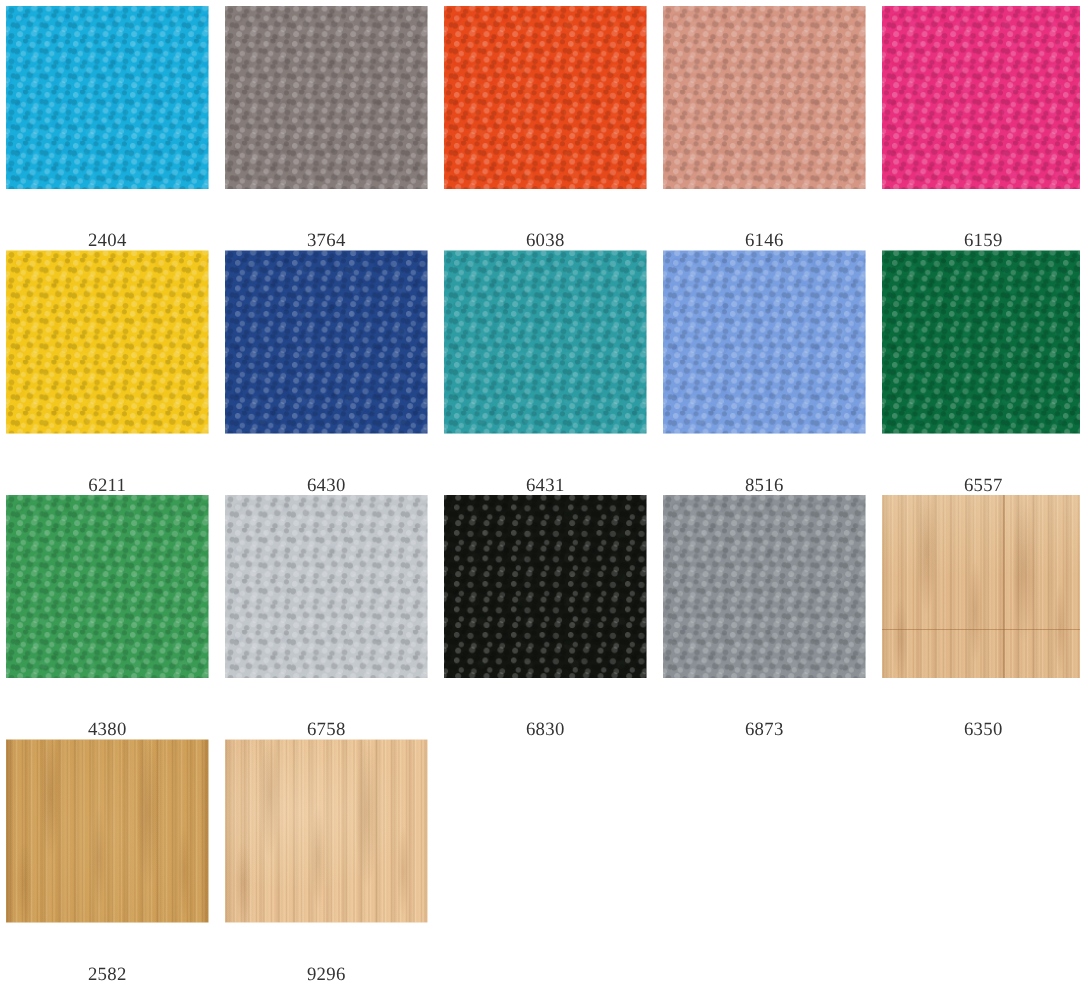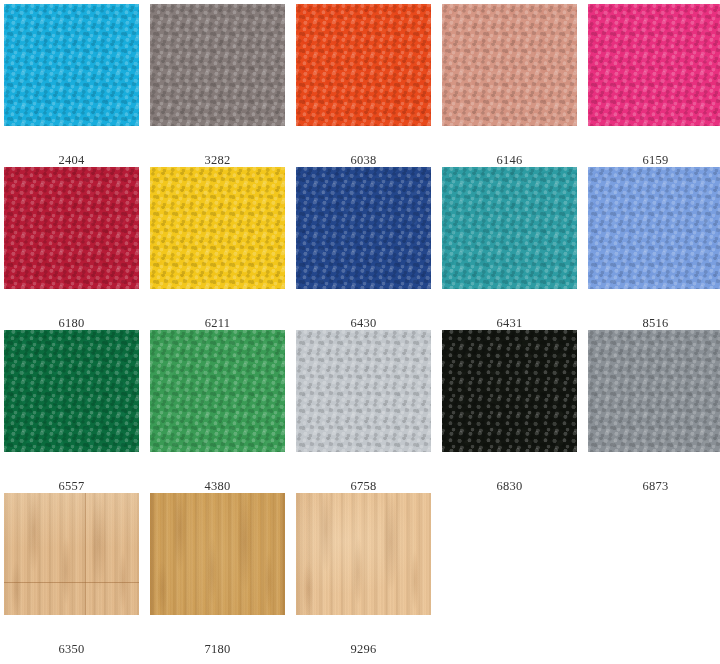--- a/index.html
+++ b/index.html
@@ -112,37 +112,33 @@
 </head>
 <body>
 
 <div id="swatch-grid">
     <div class="swatch-cell">
       <div class="swatch-chip grain" style="background-color: rgb(25, 173, 220);"></div>
       <div class="label">2404</div>
     </div>
     <div class="swatch-cell">
       <div class="swatch-chip grain" style="background-color: rgb(133, 123, 121);"></div>
-      <div class="label">3282</div>
+      <div class="label">3764</div>
     </div>
     <div class="swatch-cell">
       <div class="swatch-chip grain" style="background-color: rgb(232, 73, 27);"></div>
       <div class="label">6038</div>
     </div>
     <div class="swatch-cell">
       <div class="swatch-chip grain" style="background-color: rgb(213, 150, 132);"></div>
       <div class="label">6146</div>
     </div>
     <div class="swatch-cell">
       <div class="swatch-chip grain" style="background-color: rgb(232, 48, 127);"></div>
       <div class="label">6159</div>
-    </div>
-    <div class="swatch-cell">
-      <div class="swatch-chip grain" style="background-color: rgb(181, 27, 54);"></div>
-      <div class="label">6180</div>
     </div>
     <div class="swatch-cell">
       <div class="swatch-chip grain" style="background-color: rgb(243, 199, 28);"></div>
       <div class="label">6211</div>
     </div>
     <div class="swatch-cell">
       <div class="swatch-chip grain" style="background-color: rgb(35, 70, 139);"></div>
       <div class="label">6430</div>
     </div>
     <div class="swatch-cell">
@@ -180,21 +176,21 @@
         <div class="wseam" style="background-image: linear-gradient(transparent 0px, transparent 73%, rgba(150, 95, 45, 0.45) 73%, rgba(150, 95, 45, 0.45) 73.8%, transparent 73.8%), linear-gradient(90deg, transparent 0px, transparent 60%, rgba(150, 95, 45, 0.35) 60%, rgba(150, 95, 45, 0.35) 60.7%, transparent 60.7%), linear-gradient(rgba(255, 245, 225, 0.18), transparent 45%); background-repeat: no-repeat; background-size: 100% 100%;"></div>
       </div>
       <div class="label">6350</div>
     </div>
     <div class="swatch-cell">
       <div class="swatch-chip wood" style="background-color: rgb(208, 160, 87);">
         <div class="wgrain"></div>
         <div class="wfig"></div>
         <div class="wseam" style="background-image: linear-gradient(90deg, rgba(120, 70, 24, 0.16) 0px, rgba(120, 70, 24, 0.16) 2%, transparent 4%), linear-gradient(270deg, rgba(120, 70, 24, 0.16) 0px, rgba(120, 70, 24, 0.16) 2%, transparent 4%), radial-gradient(70% 90%, rgba(255, 230, 180, 0.1), transparent 75%); background-repeat: no-repeat; background-size: 100% 100%;"></div>
       </div>
-      <div class="label">7180</div>
+      <div class="label">2582</div>
     </div>
     <div class="swatch-cell">
       <div class="swatch-chip wood" style="background-color: rgb(237, 199, 154);">
         <div class="wgrain"></div>
         <div class="wfig"></div>
         <div class="wseam" style="background-image: radial-gradient(80% 60% at 35% 40%, rgba(255, 242, 218, 0.22), transparent 72%), linear-gradient(90deg, rgba(150, 100, 50, 0.1), transparent 18%); background-repeat: no-repeat; background-size: 100% 100%;"></div>
       </div>
       <div class="label">9296</div>
     </div>
   </div>

